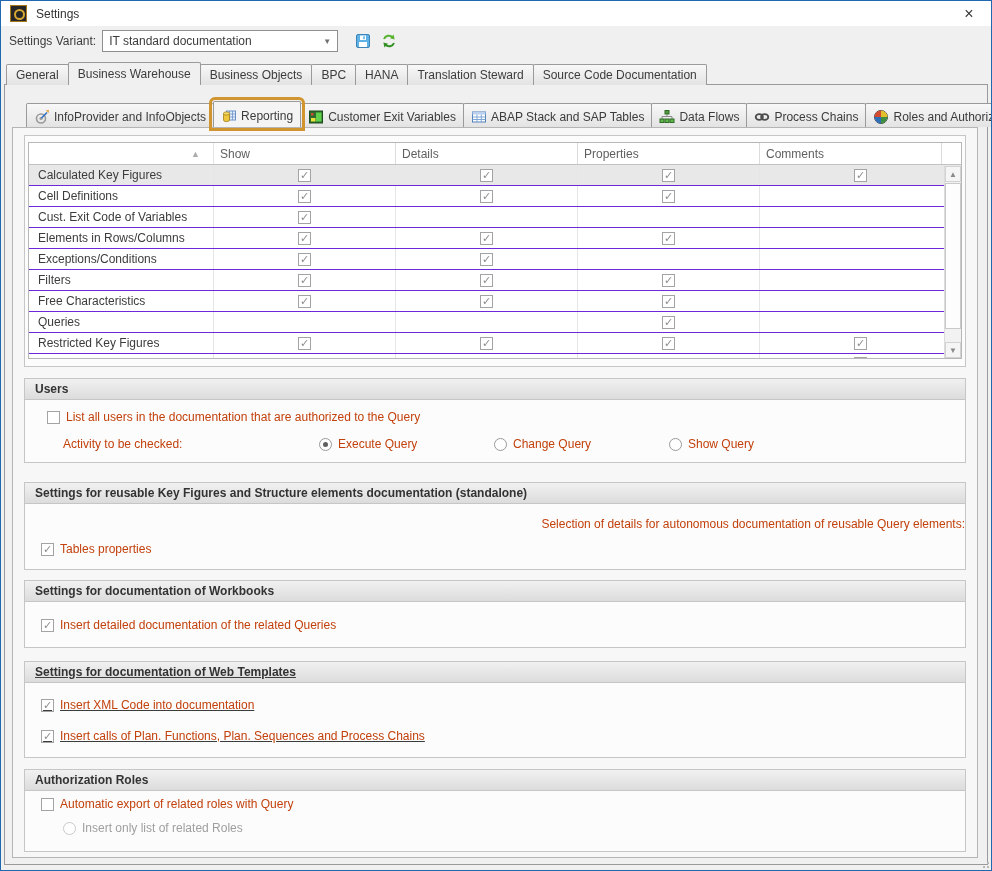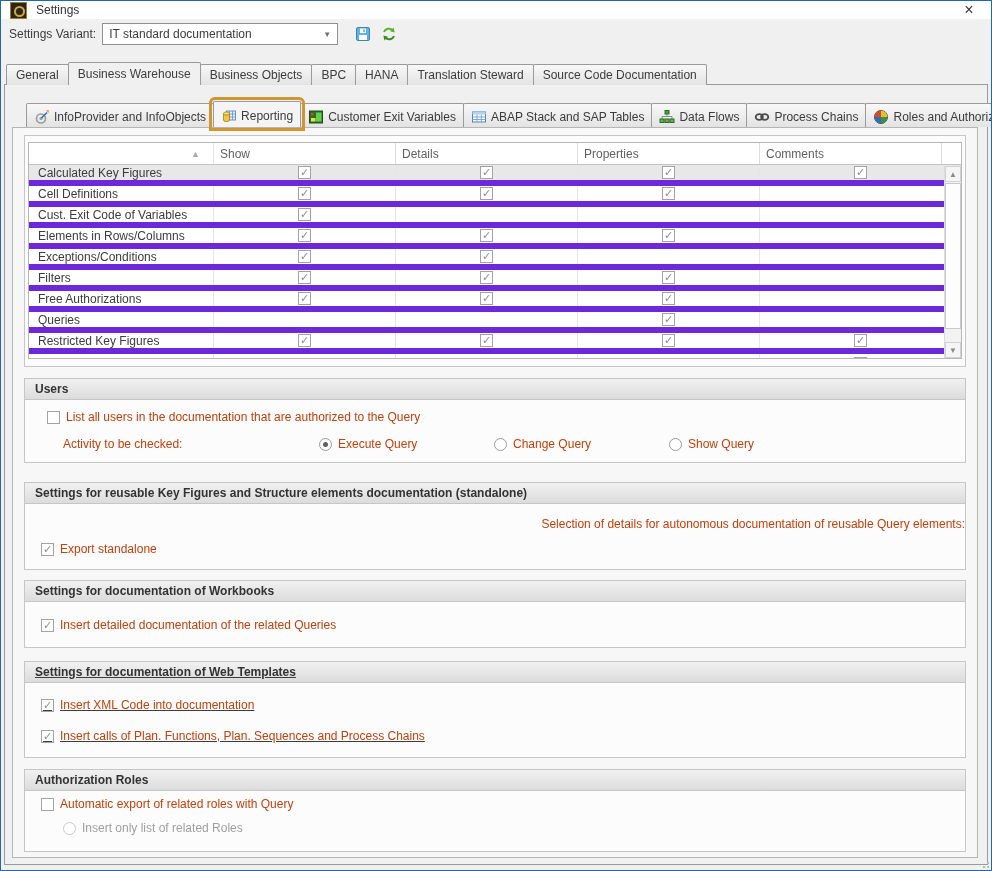--- a/index.html
+++ b/index.html
@@ -5,21 +5,21 @@
   * { box-sizing: border-box; }
   html,body { margin:0; padding:0; }
   body {
     width:992px; height:871px; position:relative;
     font-family:"Liberation Sans", sans-serif; font-size:12px; color:#3c3c3c;
     background:#ffffff;
   }
   .window { position:absolute; inset:0; border:1px solid #2068b0; background:#f0f0f0; overflow:hidden; }
 
   
-  .titlebar { height:18px; background:#ffffff; display:flex; align-items:center; padding:0 9px; }
+  .titlebar { height:25px; background:#ffffff; display:flex; align-items:center; padding:0 9px; }
   .app-icon { width:17px; height:17px; background:#262626; border:1px solid #a8781f; position:relative; flex:0 0 auto; }
   .app-icon::after { content:""; position:absolute; left:3px; top:3px; width:7px; height:7px;
     border:2px solid #d9a733; border-radius:50%; }
   .title-text { margin-left:9px; color:#333; }
   .close-btn { margin-left:auto; width:26px; text-align:center; font-size:16px; color:#3a3a3a; cursor:default; }
 
   
   .toolbar { height:30px; display:flex; align-items:center; padding:0 8px; background:#f0f0f0; }
   .variant-lbl { margin-right:6px; }
   .combo { width:236px; height:22px; background:#fff; border:1px solid #8f8f8f; display:flex; align-items:center; padding:0 6px; }
@@ -64,21 +64,21 @@
   .radio.selected::after { content:""; position:absolute; inset:3px; background:#5f5f5f; border-radius:50%; }
   .radio.dis { border-color:#c9c9c9; }
 
   
   .s1 { margin-top:7px; }
   .grid { margin:6px 3px 7px; border:1px solid #b7b7b7; background:#fff; position:relative; height:217px; overflow:hidden; }
   .grid-hd { display:flex; height:22px; border-bottom:1px solid #c2c2c2; background:#fff; }
   .gh-cell { border-right:1px solid #dcdcdc; color:#5f5f5f; padding:4px 6px; }
   .gh-sort { display:flex; justify-content:flex-end; align-items:center; }
   .sort-glyph { color:#ababab; font-size:9px; margin-right:4px; }
-  .grid-row { display:flex; height:21px; border-bottom:6px solid #6d28d9; align-items:center; background:#fff; }
+  .grid-row { display:flex; height:21px; border-bottom:1px solid #6d28d9; align-items:center; background:#fff; }
   .grid-row.selected { background:#e8e8e8; }
   .gr-label { width:185px; padding:0 9px; border-right:1px solid #e6e6e6; height:100%; display:flex; align-items:center; }
   .gr-cell { width:182px; height:100%; display:flex; align-items:center; justify-content:center; border-right:1px solid #e6e6e6; }
   .gr-cell.last { flex:1; border-right:none; }
   .grid-row.partial { height:6px; overflow:hidden; border-bottom:none; align-items:flex-start; }
   .grid-row.partial .gr-cell { align-items:flex-start; padding-top:3px; }
   .vscroll { position:absolute; top:23px; right:0; bottom:0; width:17px; background:#f2f2f2; border-left:1px solid #dcdcdc; }
   .vs-btn { position:absolute; left:0; right:0; height:16px; background:#f5f5f5; border:1px solid #d2d2d2;
     display:flex; align-items:center; justify-content:center; font-size:8px; color:#8a8a8a; }
   .vs-btn.up { top:0; }
@@ -321,21 +321,21 @@
                 </div>
                 <div class="gr-cell">
                   <span class="cb checked"></span>
                 </div>
                 <div class="gr-cell">
                   <span class="cb checked"></span>
                 </div>
                 <div class="gr-cell last"></div>
               </div>
               <div class="grid-row">
-                <div class="gr-label">Free Authorizations</div>
+                <div class="gr-label">Free Characteristics</div>
                 <div class="gr-cell">
                   <span class="cb checked"></span>
                 </div>
                 <div class="gr-cell">
                   <span class="cb checked"></span>
                 </div>
                 <div class="gr-cell">
                   <span class="cb checked"></span>
                 </div>
                 <div class="gr-cell last"></div>
@@ -412,21 +412,21 @@
           </div>
         </div>
       </section>
 
       <section class="box s3">
         <div class="box-hd"><span>Settings for reusable Key Figures and Structure elements documentation (standalone)</span></div>
         <div class="box-bd">
           <div class="desc lbl">Selection of details for autonomous documentation of reusable Query elements:</div>
           <div class="ctl-row">
             <span class="cb checked"></span>
-            <span class="lbl">Export standalone</span>
+            <span class="lbl">Tables properties</span>
           </div>
         </div>
       </section>
 
       <section class="box s4">
         <div class="box-hd"><span>Settings for documentation of Workbooks</span></div>
         <div class="box-bd">
           <div class="ctl-row">
             <span class="cb checked"></span>
             <span class="lbl">Insert detailed documentation of the related Queries</span>

